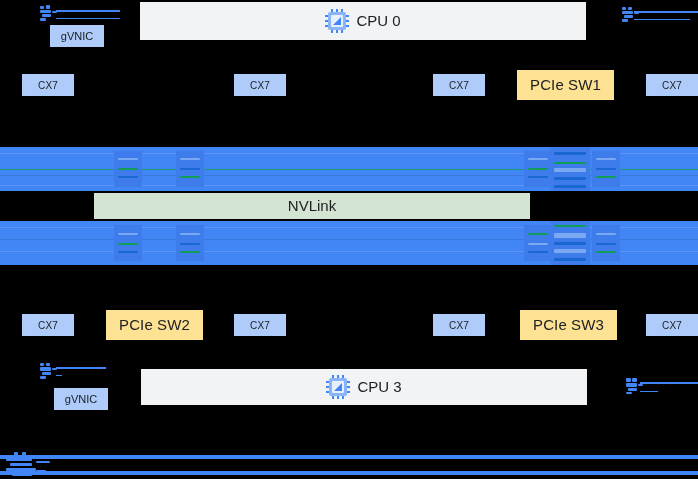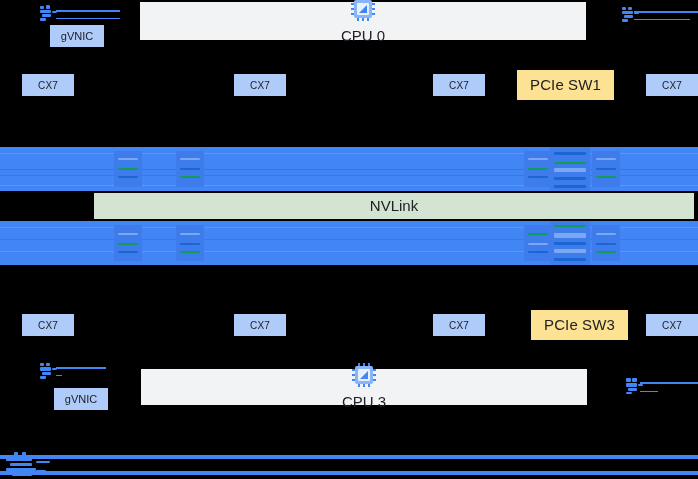--- a/index.html
+++ b/index.html
@@ -49,21 +49,20 @@
     background: #fde293;
     color: #202124;
     font-size: 15px;
     letter-spacing: 0.1px;
   }
   .box-cpu {
     background: #f1f3f4;
     color: #202124;
     font-size: 15px;
     gap: 7px;
-    flex-direction: column;
   }
   .box-nvlink {
     background: #d4e4d2;
     color: #202124;
     font-size: 15px;
   }
 
   
   .gpu-band {
     background: #4285f4;
@@ -234,21 +233,21 @@
       <div class="bar" style="left:4px; top:38px; width:32px; height:3px;"></div>
     </div>
     <div class="gpu-glyph" style="left:592px; top:4px; width:28px; height:36px;">
       <div class="sq" style="left:0; top:0; width:28px; height:36px;"></div>
       <div class="bar pale" style="left:4px; top:7px;  width:20px; height:2px;"></div>
       <div class="bar" style="left:4px; top:17px; width:20px; height:2px;"></div>
       <div class="bar green" style="left:4px; top:25px; width:20px; height:2px;"></div>
     </div>
   </div>
 
-  <div class="abs node box-nvlink" style="left:94px; top:193px; width:600px; height:26px;">
+  <div class="abs node box-nvlink" style="left:94px; top:193px; width:436px; height:26px;">
     <span>NVLink</span>
   </div>
 
   <div class="abs gpu-band" style="left:0px; top:221px; width:698px; height:44px;">
     <div class="band-line lite" style="top:6px;"></div>
     <div class="band-line dark" style="top:18px;"></div>
     <div class="band-line lite" style="top:30px;"></div>
 
     <div class="gpu-glyph" style="left:114px; top:4px; width:28px; height:36px;">
       <div class="sq" style="left:0; top:0; width:28px; height:36px;"></div>
@@ -281,30 +280,33 @@
       <div class="bar pale" style="left:4px; top:8px;  width:20px; height:2px;"></div>
       <div class="bar" style="left:4px; top:18px; width:20px; height:2px;"></div>
       <div class="bar green" style="left:4px; top:26px; width:20px; height:2px;"></div>
     </div>
   </div>
 
   <div class="abs node box-cx7" style="left:22px; top:314px; width:52px; height:22px;">
     <span>CX7</span>
   </div>
 
+  <div class="abs node box-pcie" style="left:106px; top:310px; width:97px; height:30px;">
+    <span>PCIe SW2</span>
+  </div>
 
   <div class="abs node box-cx7" style="left:234px; top:314px; width:52px; height:22px;">
     <span>CX7</span>
   </div>
 
   <div class="abs node box-cx7" style="left:433px; top:314px; width:52px; height:22px;">
     <span>CX7</span>
   </div>
 
-  <div class="abs node box-pcie" style="left:531px; top:310px; width:97px; height:30px;">
+  <div class="abs node box-pcie" style="left:520px; top:310px; width:97px; height:30px;">
     <span>PCIe SW3</span>
   </div>
 
   <div class="abs node box-cx7" style="left:646px; top:314px; width:52px; height:22px;">
     <span>CX7</span>
   </div>
 
   <div class="wire" style="left:56px; top:367px; width:50px;"></div>
   <div class="wire thin" style="left:56px; top:375px; width:6px;"></div>
   <div class="nic-icon" style="left:40px; top:363px; width:18px; height:16px;">

